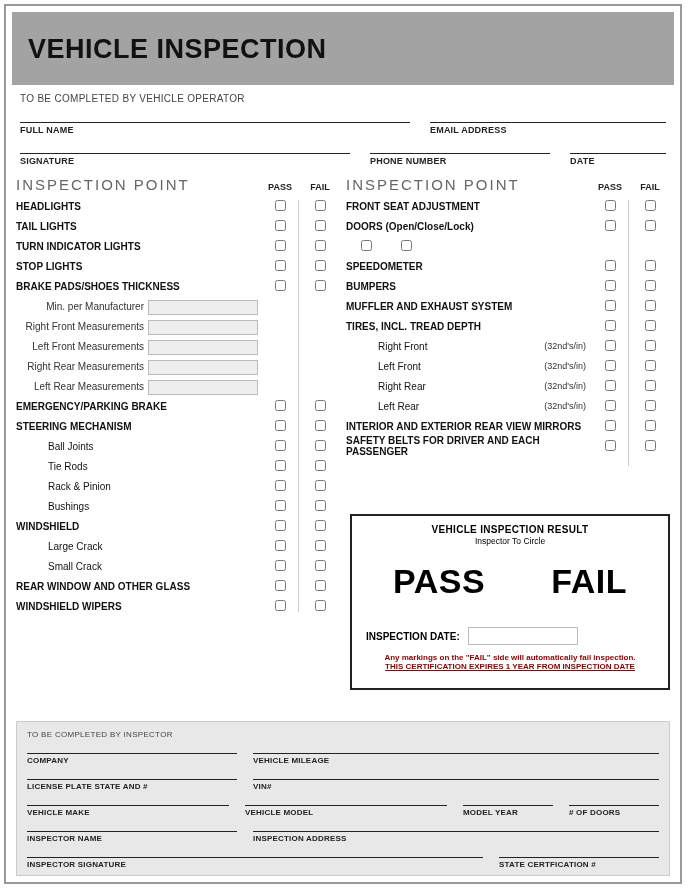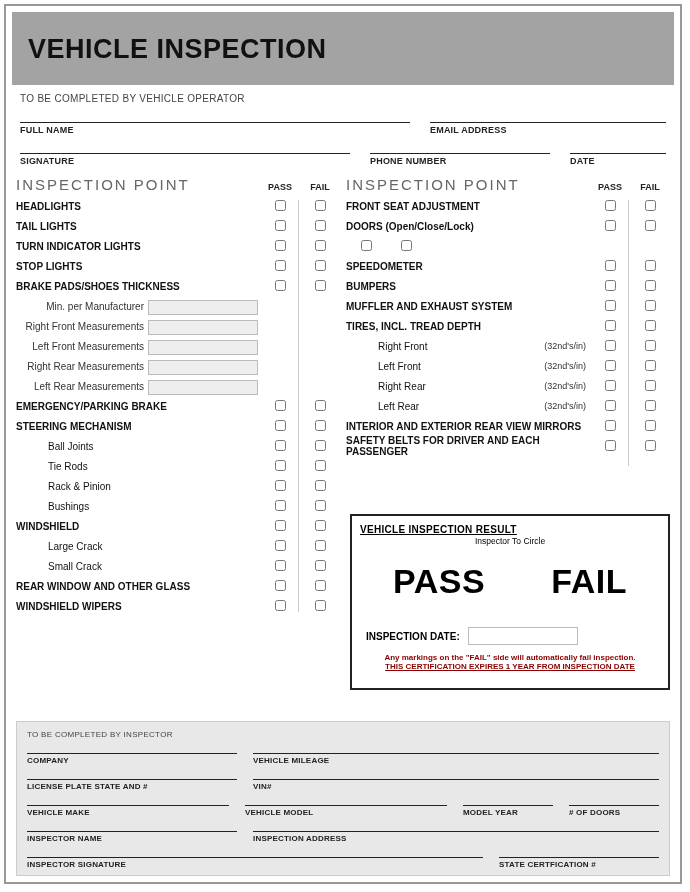--- a/index.html
+++ b/index.html
@@ -24,21 +24,21 @@
   .iunit { font-size: 9px; color: #333; width: 56px; text-align: right; padding-right: 4px; }
   .cbox { width: 40px; text-align: center; }
   .cbox input[type=checkbox] { width: 11px; height: 11px; }
   .divider { position: absolute; top: 24px; bottom: 4px; width: 1px; background: #ccc; }
   .dividerL { right: 41px; }
   .meas { display: flex; align-items: center; height: 20px; }
   .mlabel { width: 132px; font-size: 10px; color: #333; text-align: right; padding-right: 4px; }
   .minput { flex: 0 0 110px; }
   .minput input { width: 110px; height: 15px; border: 1px solid #bbb; background: #eee; font-size: 10px; }
   .resultbox { position: absolute; right: 10px; top: 508px; width: 320px; height: 176px; border: 2px solid #222; background: #fff; padding: 8px 8px 6px 8px; }
-  .rtitle { text-align: left; font-size: 10px; font-weight: bold; text-decoration: underline; letter-spacing: 0.3px; }
+  .rtitle { text-align: center; font-size: 10px; font-weight: bold; letter-spacing: 0.3px; }
   .rsub { text-align: center; font-size: 8.5px; margin-top: 1px; }
   .bigpf { display: flex; justify-content: space-around; margin-top: 16px; }
   .bigp { font-size: 34px; font-weight: 900; letter-spacing: 0.5px; }
   .idate { display: flex; align-items: center; margin-top: 26px; gap: 8px; padding-left: 6px; }
   .idate-label { font-size: 10px; font-weight: bold; }
   .idate input { width: 110px; height: 18px; border: 1px solid #bbb; background: #fff; }
   .warn { margin-top: 8px; text-align: center; }
   .w1 { font-size: 8px; color: #8b0000; font-weight: bold; }
   .w2 { font-size: 8px; color: #8b0000; font-weight: bold; text-decoration: underline; }
   .inspector { position: absolute; left: 10px; right: 10px; bottom: 6px; background: #e8e8e8; border: 1px solid #ccc; padding: 8px 10px 4px 10px; }

